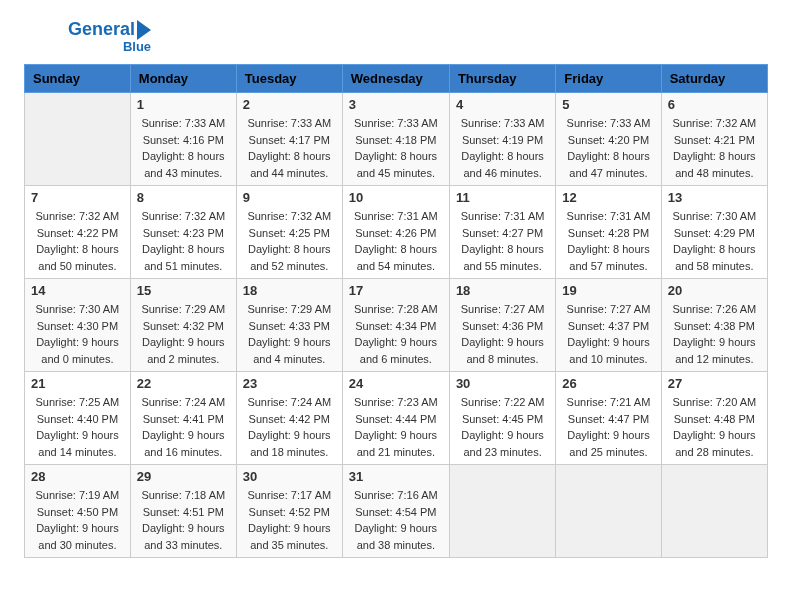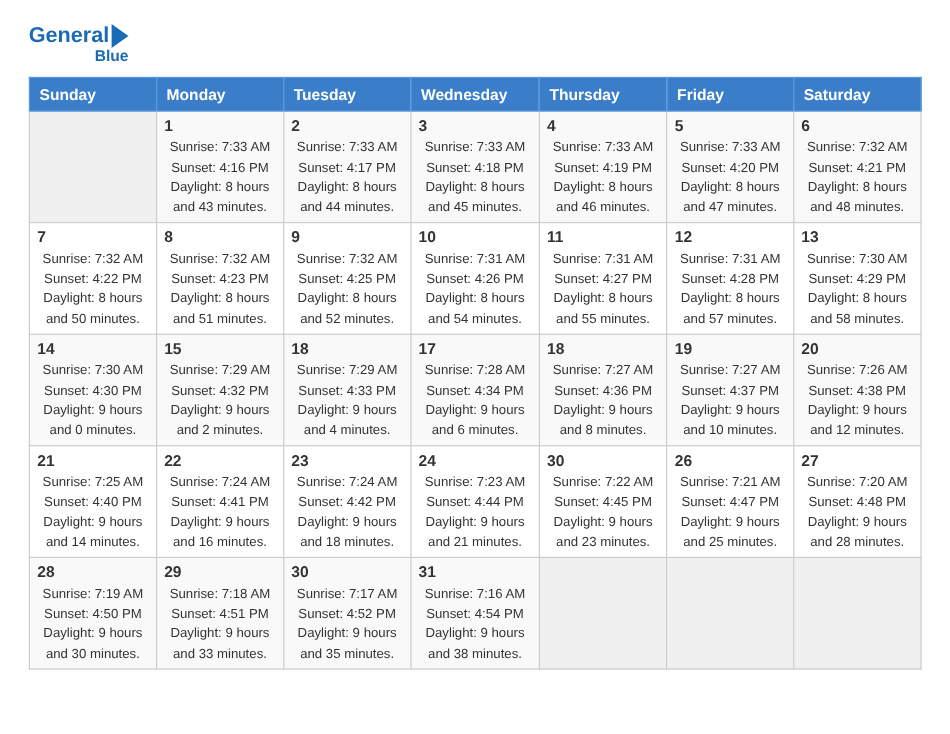--- a/index.html
+++ b/index.html
@@ -19,20 +19,21 @@
     .logo {
       display: flex;
       align-items: center;
       gap: 4px;
     }
     .logo-text {
       font-size: 18px;
       font-weight: bold;
       color: #333;
       line-height: 1.1;
+      margin-left: 44px;
     }
     .logo-text span {
       color: #1a6bb5;
     }
     .title-block {
       text-align: right;
     }
     .title-block h1 {
       font-size: 32px;
       font-weight: bold;
@@ -43,21 +44,21 @@
       font-weight: normal;
       color: #555;
     }
     .calendar {
       width: 100%;
       border-collapse: collapse;
       font-size: 11px;
     }
     .calendar thead tr th {
       background-color: #3a7dc9;
-      color: #ffffff;
+      color: #000000;
       font-weight: bold;
       font-size: 13px;
       padding: 6px 8px;
       text-align: left;
       border: 1px solid #5a9ae0;
     }
     .calendar tbody tr td {
       border: 1px solid #ccc;
       padding: 4px 6px;
       vertical-align: top;

